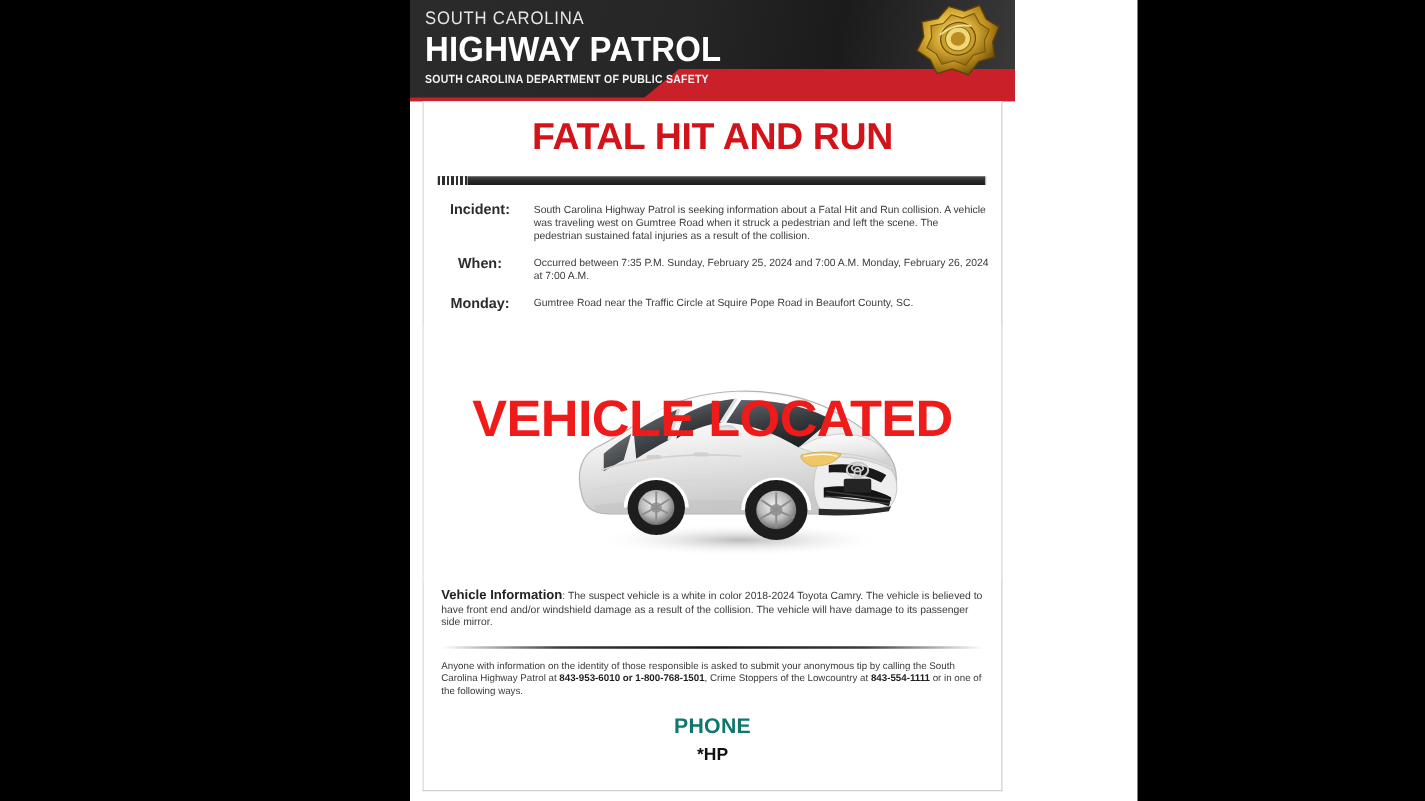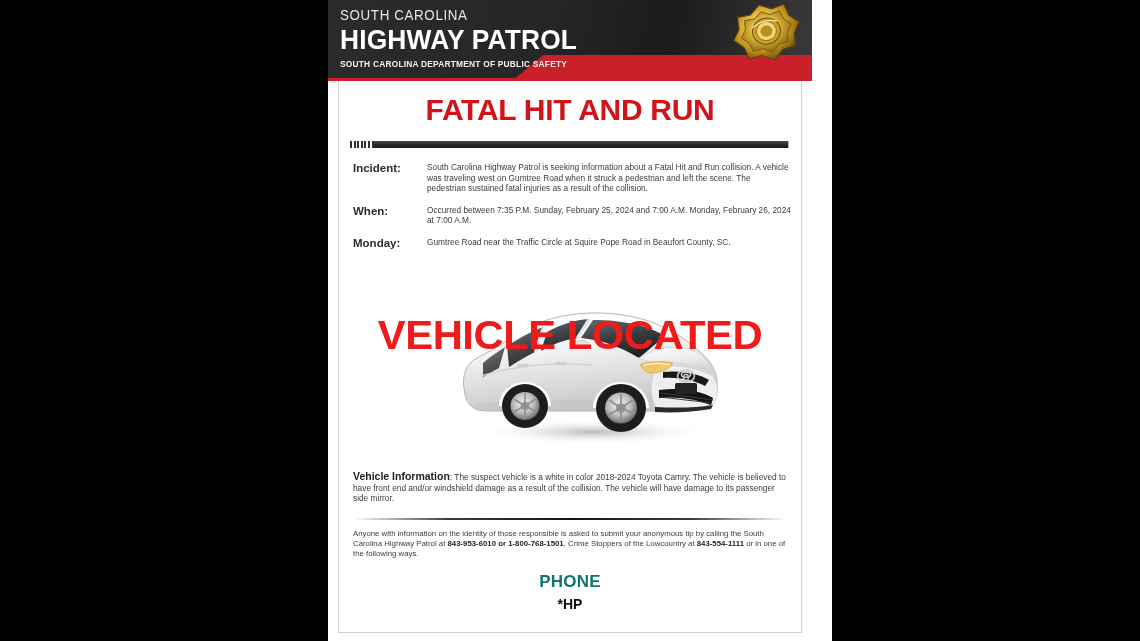--- a/index.html
+++ b/index.html
@@ -17,21 +17,21 @@
     width: 1140px;
     height: 641px;
     background: #000000;
   }
 
   
   #flyer {
     position: absolute;
     left: 328px;
     top: 0px;
-    width: 504px;
+    width: 582px;
     height: 641px;
     background: #ffffff;
   }
 
   
   .masthead {
     position: relative;
     width: 484px;
     height: 81px;
     background: #232323;
@@ -154,21 +154,21 @@
   .details {
     margin: 14px 10px 0 14px;
   }
   .drow {
     display: flex;
     margin-bottom: 11px;
   }
   .dlabel {
     width: 62px;
     flex: 0 0 62px;
-    text-align: left;
+    text-align: center;
     font-size: 11.5px;
     font-weight: bold;
     color: #2c2c2c;
     padding-top: 0px;
   }
   .dvalue {
     flex: 1;
     margin-left: 12px;
     font-size: 8.3px;
     line-height: 10.6px;

